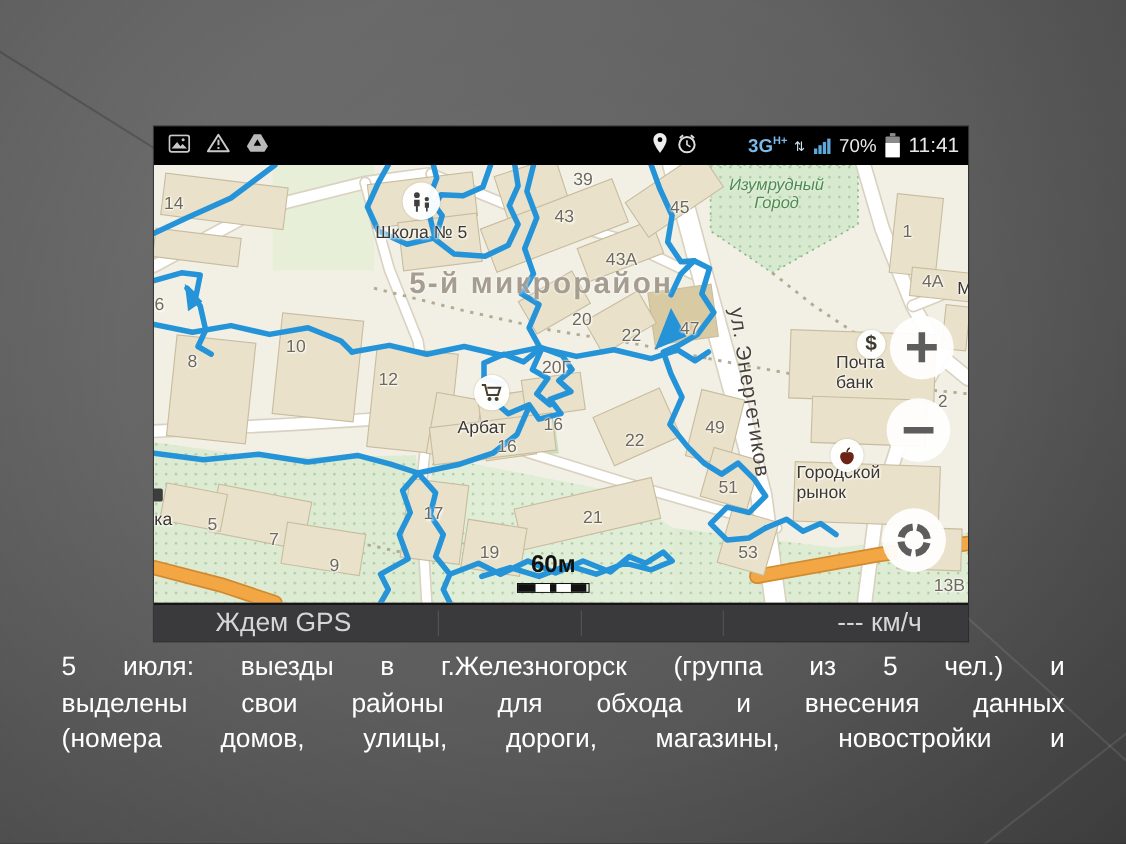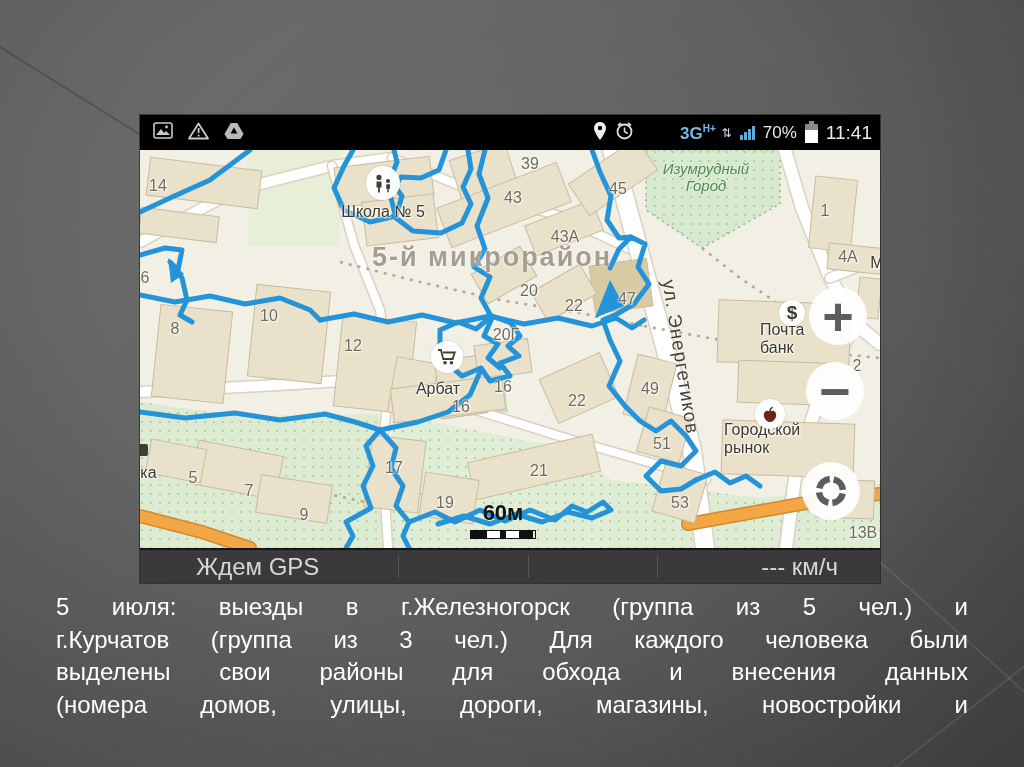--- a/index.html
+++ b/index.html
@@ -333,17 +333,16 @@
       <span class="gps">Ждем GPS</span>
       <span class="div" style="left:258px"></span>
       <span class="div" style="left:388px"></span>
       <span class="div" style="left:517px"></span>
       <span class="speed">--- км/ч</span>
     </div>
   </div>
 
   <div class="body-text">
       <div class="jline">5 июля: выезды в г.Железногорск (группа из 5 чел.) и</div>
-      <div class="jline">г.Курчатов (группа из 3 чел.) Для каждого человека были</div>
       <div class="jline">выделены свои районы для обхода и внесения данных</div>
       <div class="jline">(номера домов, улицы, дороги, магазины, новостройки и</div>
     </div>
 </div>
 
 </body></html>

